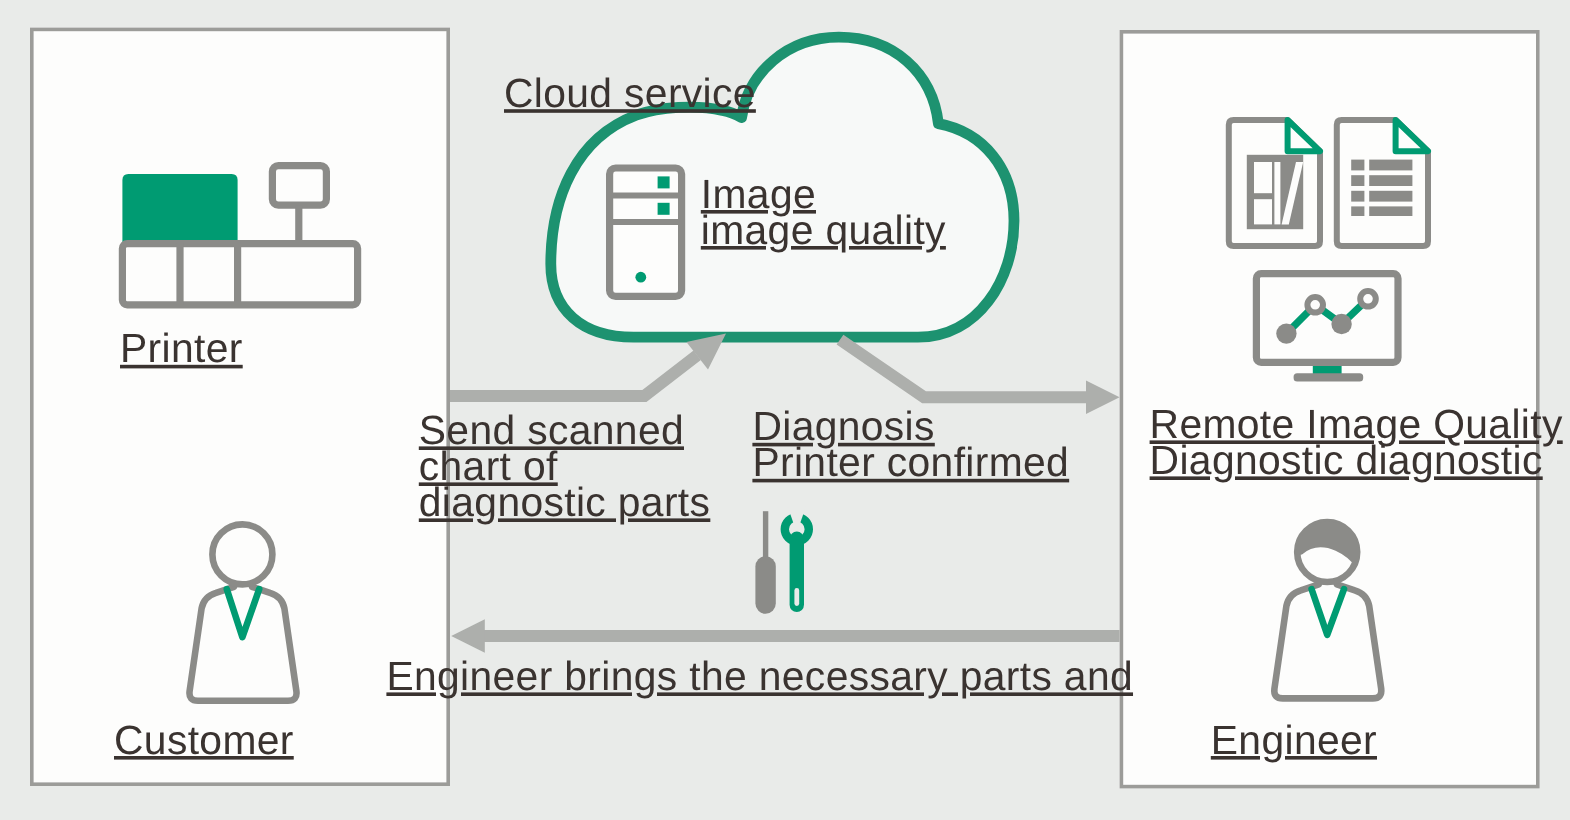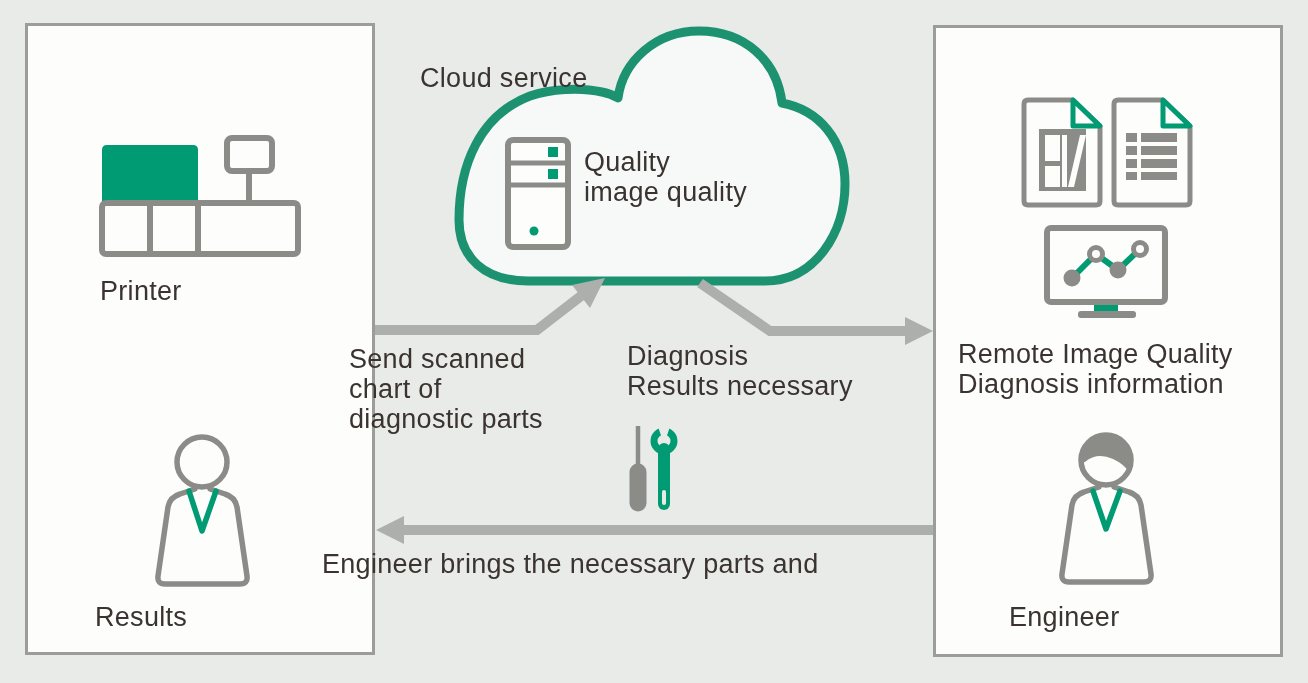--- a/index.html
+++ b/index.html
@@ -15,22 +15,22 @@
   }
   .panel{
     position:absolute;box-sizing:border-box;
     background:var(--panel-bg);
     border:3px solid var(--panel-border);
   }
   #left-panel{left:25px;top:23px;width:350px;height:632px;}
   #right-panel{left:933px;top:25px;width:350px;height:632px;}
   #gfx{position:absolute;left:0;top:0;}
   .label{
-    position:absolute;color:var(--text);font-size:27px;line-height:30px;
-    letter-spacing:.3px;white-space:nowrap;
+    position:absolute;color:var(--text);font-size:34px;line-height:30px;
+    letter-spacing:.3px;white-space:nowrap;text-decoration:underline;
   }
   .center{}
   
   .st-g{stroke:var(--icon-gray);fill:none;}
   .st-g-bg{stroke:var(--icon-gray);fill:var(--panel-bg);}
   .fl-g{fill:var(--icon-gray);stroke:none;}
   .st-gr{stroke:var(--green);fill:none;}
   .fl-gr{fill:var(--green);stroke:none;}
   .fl-bg{fill:var(--panel-bg);stroke:none;}
   .fl-page{fill:var(--page-bg);stroke:none;}
@@ -159,41 +159,41 @@
       Q1124,464 1113,459
       Q1097,452 1085,462
       Q1081,463 1080,461 Z"></path>
     <path class="st-gr" d="M1093,491 L1106,529 L1120,491" stroke-width="5.5" stroke-linecap="round" stroke-linejoin="round"></path>
   </g>
 </svg>
 
 <div class="label" style="left:420px;top:63px;">Cloud service</div>
 
 <div class="label" style="left:584px;top:147px;">
-  <div>Quality</div>
+  <div>Image</div>
   <div>image quality</div>
 </div>
 
 <div class="label center" style="left:100px;top:276px;width:200px;">Printer</div>
 
-<div class="label center" style="left:95px;top:602px;width:200px;">Results</div>
+<div class="label center" style="left:95px;top:602px;width:200px;">Customer</div>
 
 <div class="label center" style="left:349px;top:344px;width:280px;">
   <div>Send scanned</div>
   <div>chart of</div>
   <div>diagnostic parts</div>
 </div>
 
 <div class="label center" style="left:627px;top:341px;width:280px;">
   <div>Diagnosis</div>
-  <div>Results necessary</div>
+  <div>Printer confirmed</div>
 </div>
 
 <div class="label center" style="left:322px;top:549px;width:600px;">
   <div>Engineer brings the necessary parts and</div>
 </div>
 
 <div class="label center" style="left:958px;top:339px;width:300px;">
   <div>Remote Image Quality</div>
-  <div>Diagnosis information</div>
+  <div>Diagnostic diagnostic</div>
 </div>
 
 <div class="label center" style="left:1009px;top:602px;width:200px;">Engineer</div>
 
 </body></html>

